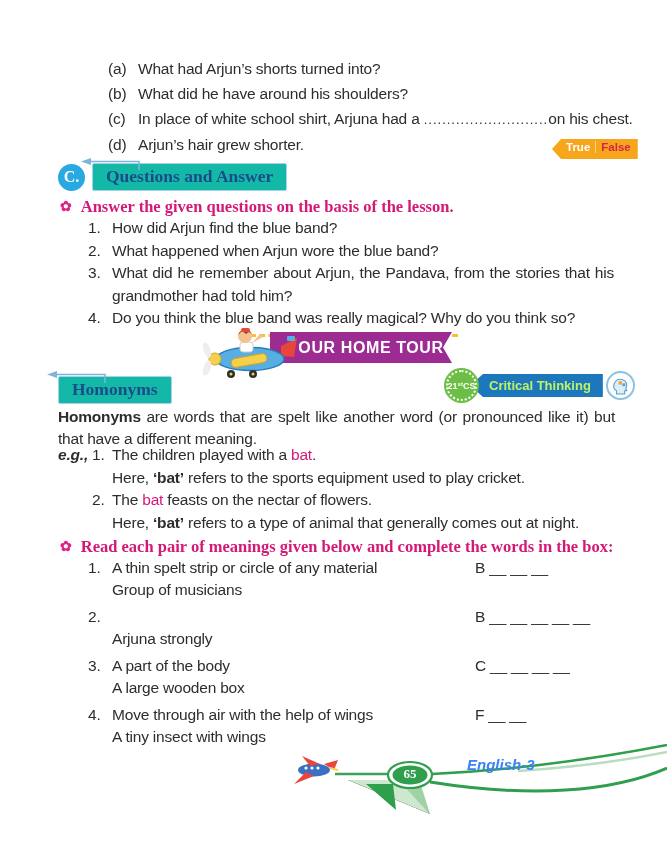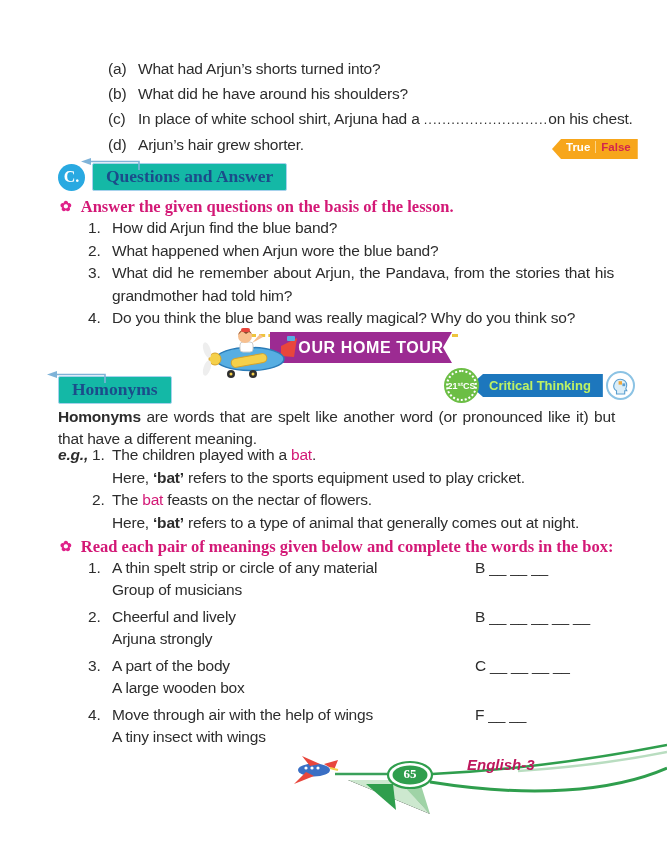--- a/index.html
+++ b/index.html
@@ -104,21 +104,21 @@
   .p-num{width:24px;flex:none;}
   .p-meaning-b{margin-left:24px;}
   .p-answer{position:absolute;left:387px;top:0;white-space:nowrap;}
 
   
   .footer-art{left:280px;top:740px;}
   .page-num{
     left:395px;top:766px;width:30px;text-align:center;color:#ffffff;
     font-family:"Liberation Serif",serif;font-weight:bold;font-size:13px;letter-spacing:0;
   }
-  .book-title{left:467px;top:756px;font-style:italic;font-weight:bold;font-size:15px;color:#be185d;letter-spacing:0;}
+  .book-title{left:467px;top:756px;font-style:italic;font-weight:bold;font-size:15px;color:#3b82f6;letter-spacing:0;}
 </style>
 </head>
 <body>
 
 <div class="abs review">
   <div class="review-row">
     <span class="q-label">(a)</span>
     <span>What had Arjun’s shorts turned into?</span>
   </div>
   <div class="review-row">
@@ -264,21 +264,20 @@
     <div class="pair-head">
       <span class="p-num">1.</span>
       <span>A thin spelt strip or circle of any material</span>
     </div>
     <div class="p-meaning-b">Group of musicians</div>
     <span class="p-answer">B __ __ __</span>
   </div>
   <div class="pair">
     <div class="pair-head">
       <span class="p-num">2.</span>
-      <span>Cheerful and lively</span>
     </div>
     <div class="p-meaning-b">Arjuna strongly</div>
     <span class="p-answer">B __ __ __ __ __</span>
   </div>
   <div class="pair">
     <div class="pair-head">
       <span class="p-num">3.</span>
       <span>A part of the body</span>
     </div>
     <div class="p-meaning-b">A large wooden box</div>

